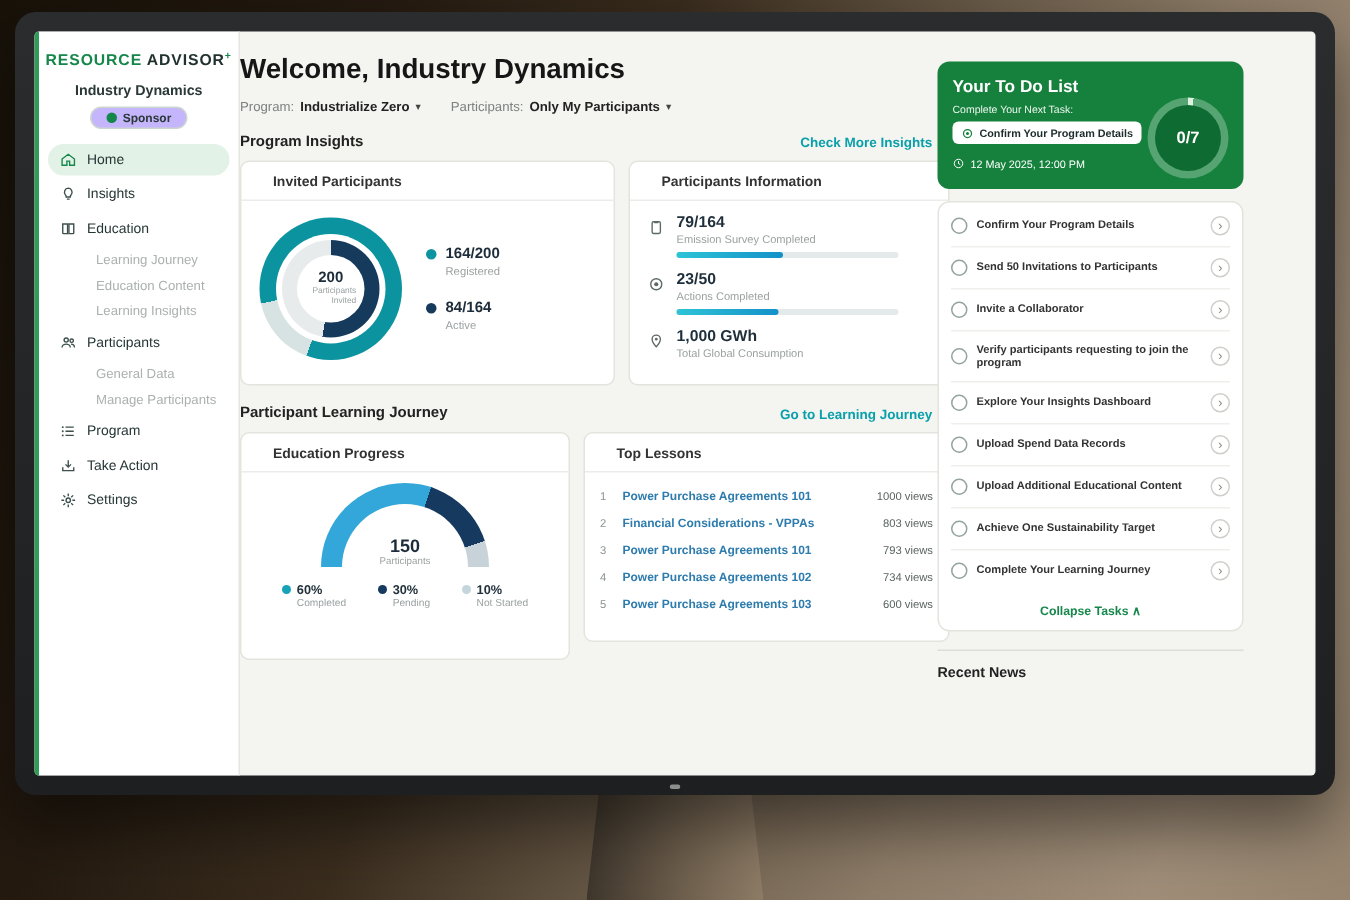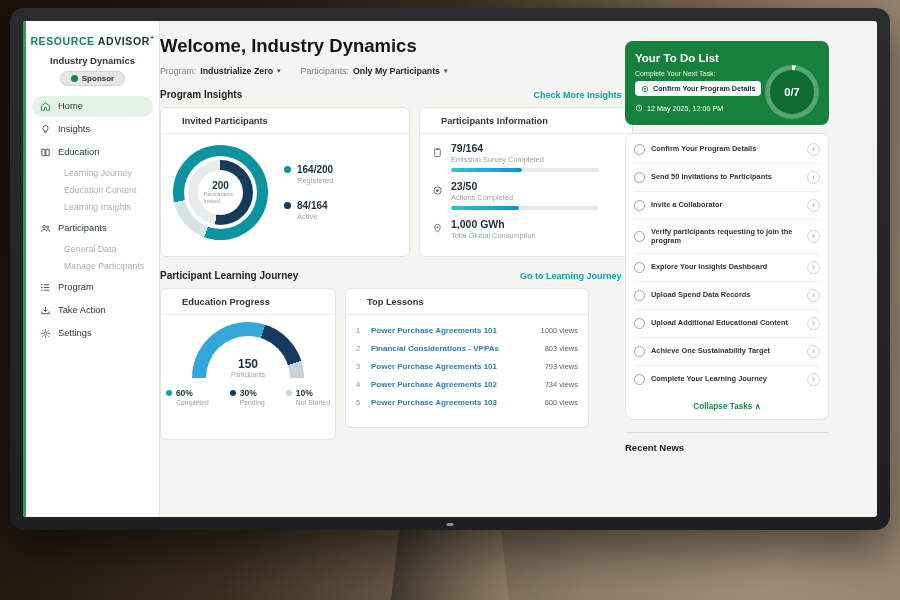--- a/index.html
+++ b/index.html
@@ -27,21 +27,21 @@
   
   .sidebar { position:absolute; left:3px; top:0; width:134px; height:100%;
     background:#ffffff; border-right:1px solid #e6e6e1; }
   .logo { padding:13px 0 4px; text-align:center; font-size:10.5px; font-weight:700; letter-spacing:.6px; }
   .logo .lg-a { color:#16874b; }
   .logo .lg-b { color:#22332f; }
   .logo sup { color:#16874b; font-size:7px; }
   .org { text-align:center; font-size:9.5px; font-weight:700; color:#2a3836; margin-top:4px; }
   .sponsor { display:flex; justify-content:center; margin-top:5px; }
   .sponsor-pill { display:inline-flex; align-items:center; gap:4px; border:1px solid #cdd5cf;
-    border-radius:10px; padding:2px 10px; font-size:8px; font-weight:700; color:#2a3836; background:#e5e5e5; }
+    border-radius:10px; padding:2px 10px; font-size:8px; font-weight:700; color:#2a3836; background:#c4b5fd; }
   .sponsor-dot { width:7px; height:7px; border-radius:50%; background:#16874b; }
   .nav { margin-top:10px; }
   .nav-item { display:flex; align-items:center; gap:7px; padding:5px 8px; margin:2px 6px;
     font-size:9.3px; font-weight:400; color:#243634; border-radius:12px; cursor:pointer; }
   .nav-item .nav-ic { width:11px; height:11px; display:inline-flex; color:#3c4f4c; }
   .nav-item .nav-ic svg { width:11px; height:11px; }
   .nav-item.active { background:#e3f2e7; }
   .nav-item.active .nav-ic { color:#16874b; }
   .nav-sub { padding:3.5px 8px 3.5px 32px; margin:0 6px; font-size:8.8px; color:#aab1af; cursor:pointer; }
 
@@ -62,21 +62,21 @@
   .card-title { font-size:9.3px; font-weight:700; color:#333; padding:8px 21px 7px; border-bottom:1px solid #ececea; }
 
   
   .card-invited { width:250px; height:150px; }
   .invited-body { display:flex; align-items:center; gap:16px; padding:11px 12px; }
   .donut { position:relative; width:95px; height:95px; flex:none; }
   .ring, .hole { position:absolute; border-radius:50%; }
   .r1 { inset:0; background:conic-gradient(#0b93a0 0deg 200deg,#d7e2e2 200deg 258deg,#0b93a0 258deg 360deg); }
   .h1 { inset:11px; background:#fff; }
   .r2 { inset:15px; background:conic-gradient(#163a5c 0deg 190deg,#e7ebeb 190deg 360deg); }
-  .h2 { inset:25px; background:#fff; display:flex; flex-direction:column; align-items:center; justify-content:center; text-align:left; }
+  .h2 { inset:25px; background:#fff; display:flex; flex-direction:column; align-items:center; justify-content:center; text-align:right; }
   .donut-val { font-size:10px; font-weight:700; color:#1d2c3a; }
   .donut-lab { font-size:5.6px; color:#9aa2a1; line-height:1.2; width:34px; }
   .leg { display:flex; flex-direction:column; gap:15px; }
   .leg-item { display:flex; align-items:flex-start; gap:6px; }
   .leg-dot { width:7px; height:7px; border-radius:50%; margin-top:2px; flex:none; }
   .dot-teal { background:#0b93a0; }
   .dot-navy { background:#163a5c; }
   .leg-val { font-size:10px; font-weight:700; color:#1d2c3a; }
   .leg-lab { font-size:7.5px; color:#9aa2a1; margin-top:1px; }
 
@@ -85,21 +85,21 @@
   .info-body { padding:8px 12px 0; }
   .info-row { display:flex; gap:8px; margin-bottom:8px; }
   .info-ic { width:11px; height:11px; color:#5d6a68; margin-top:2px; flex:none; }
   .info-ic svg { width:11px; height:11px; }
   .pi-val { font-size:10.5px; font-weight:700; color:#1e2e3a; }
   .pi-lab { font-size:7.4px; color:#9aa2a1; margin-top:1px; }
   .bar { width:148px; height:4px; background:#e4eaea; border-radius:2px; margin-top:4px; }
   .bar-fill { height:100%; border-radius:2px; background:linear-gradient(90deg,#2ec4d6,#1391c9); }
 
   
-  .card-edu { width:176px; height:152px; }
+  .card-edu { width:220px; height:152px; }
   .edu-body { display:flex; flex-direction:column; align-items:center; padding-top:7px; }
   .gauge { position:relative; width:112px; height:56px; overflow:hidden; }
   .g-arc { position:absolute; left:0; top:0; width:112px; height:112px; border-radius:50%;
     background:conic-gradient(from 270deg,#33a7d9 0deg 108deg,#15395f 108deg 162deg,#c7d3d8 162deg 180deg,transparent 180deg 360deg); }
   .g-hole { position:absolute; left:14px; top:14px; width:84px; height:84px; border-radius:50%; background:#fff; }
   .g-center { position:absolute; left:0; bottom:0; width:100%; text-align:center; }
   .g-val { font-size:12px; font-weight:700; color:#1d2c3a; }
   .g-lab { font-size:6.5px; color:#9aa2a1; }
   .edu-leg { display:flex; gap:21px; margin-top:10px; }
   .ep-item { display:flex; gap:4px; align-items:flex-start; }

